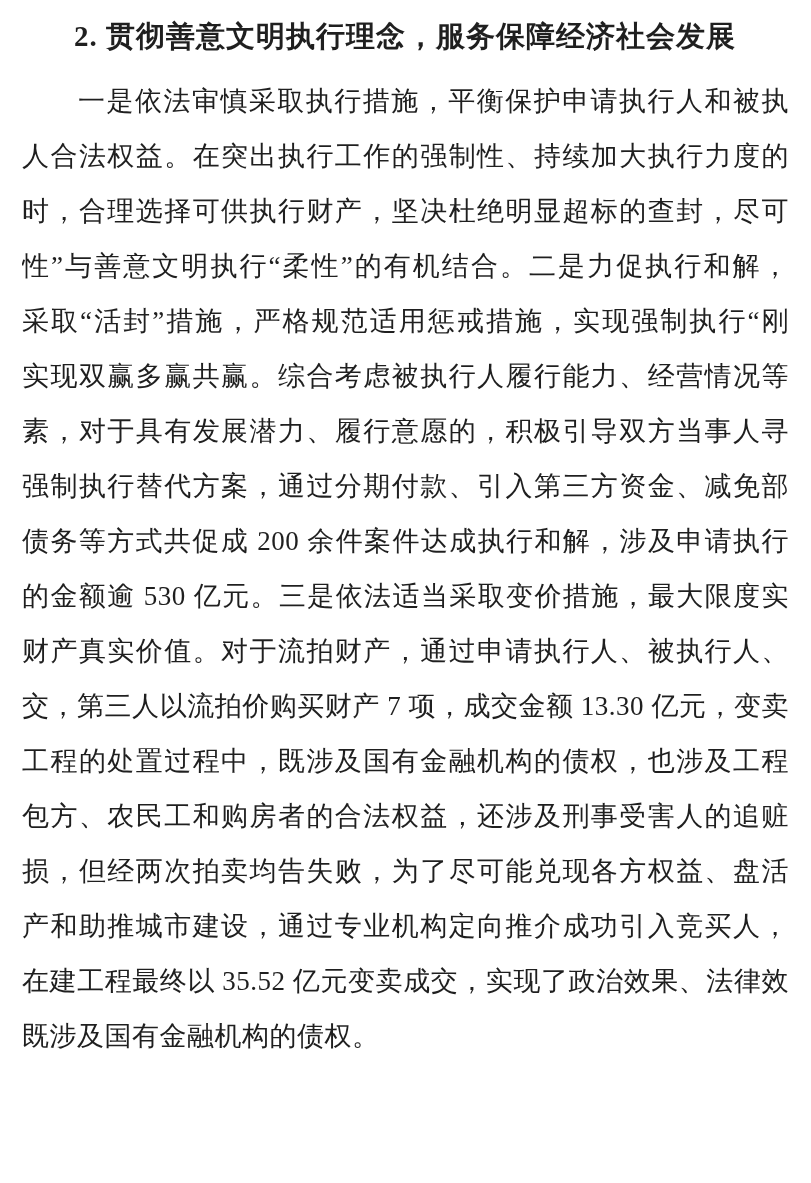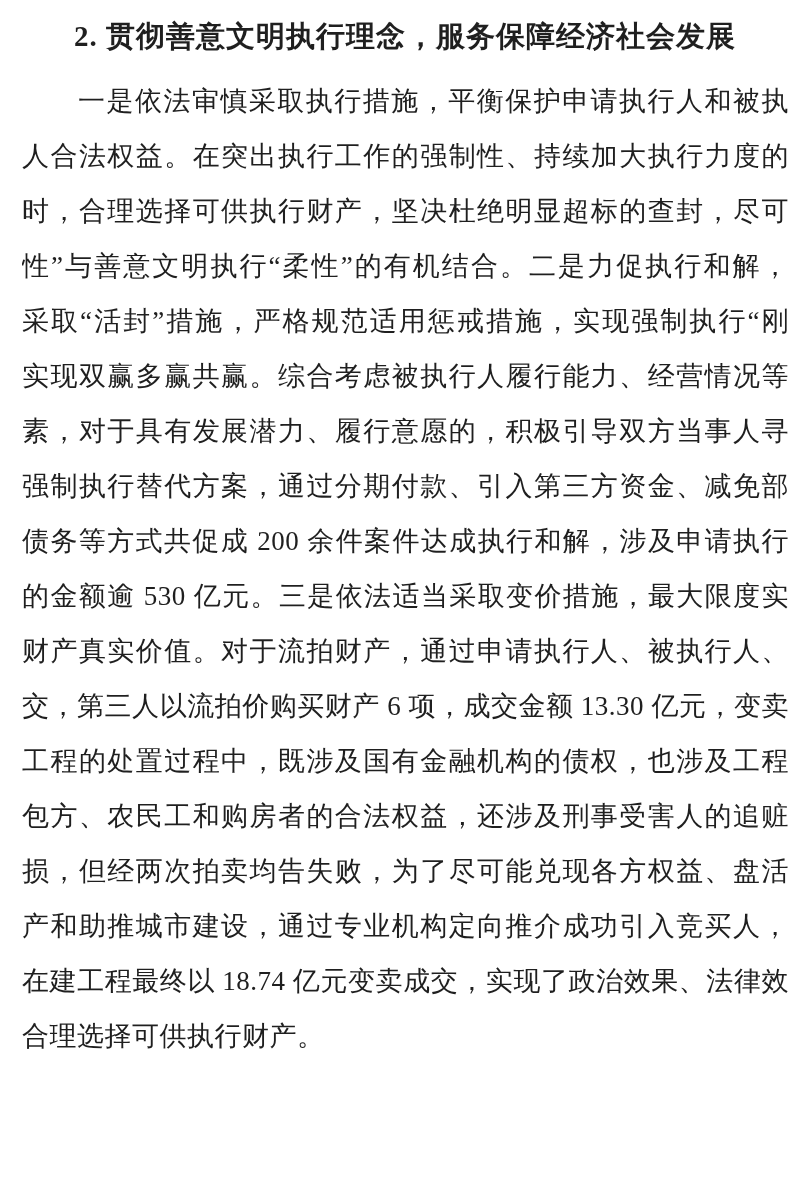--- a/index.html
+++ b/index.html
@@ -55,21 +55,21 @@
     <div class="line">人合法权益。在突出执行工作的强制性、持续加大执行力度的同</div>
     <div class="line">时，合理选择可供执行财产，坚决杜绝明显超标的查封，尽可能</div>
     <div class="line">性”与善意文明执行“柔性”的有机结合。二是力促执行和解，</div>
     <div class="line">采取“活封”措施，严格规范适用惩戒措施，实现强制执行“刚</div>
     <div class="line">实现双赢多赢共赢。综合考虑被执行人履行能力、经营情况等因</div>
     <div class="line">素，对于具有发展潜力、履行意愿的，积极引导双方当事人寻求</div>
     <div class="line">强制执行替代方案，通过分期付款、引入第三方资金、减免部分</div>
     <div class="line">债务等方式共促成 200 余件案件达成执行和解，涉及申请执行标</div>
     <div class="line">的金额逾 530 亿元。三是依法适当采取变价措施，最大限度实现</div>
     <div class="line">财产真实价值。对于流拍财产，通过申请执行人、被执行人、网</div>
-    <div class="line">交，第三人以流拍价购买财产 6 项，成交金额 13.30 亿元，变卖</div>
+    <div class="line">交，第三人以流拍价购买财产 7 项，成交金额 13.30 亿元，变卖</div>
     <div class="line">工程的处置过程中，既涉及国有金融机构的债权，也涉及工程承</div>
     <div class="line">包方、农民工和购房者的合法权益，还涉及刑事受害人的追赃挽</div>
     <div class="line">损，但经两次拍卖均告失败，为了尽可能兑现各方权益、盘活资</div>
     <div class="line">产和助推城市建设，通过专业机构定向推介成功引入竞买人，该</div>
-    <div class="line">在建工程最终以 18.74 亿元变卖成交，实现了政治效果、法律效</div>
-    <div class="line last">合理选择可供执行财产。</div>
+    <div class="line">在建工程最终以 35.52 亿元变卖成交，实现了政治效果、法律效</div>
+    <div class="line last">既涉及国有金融机构的债权。</div>
   </div>
 </div>
 
 </body></html>

